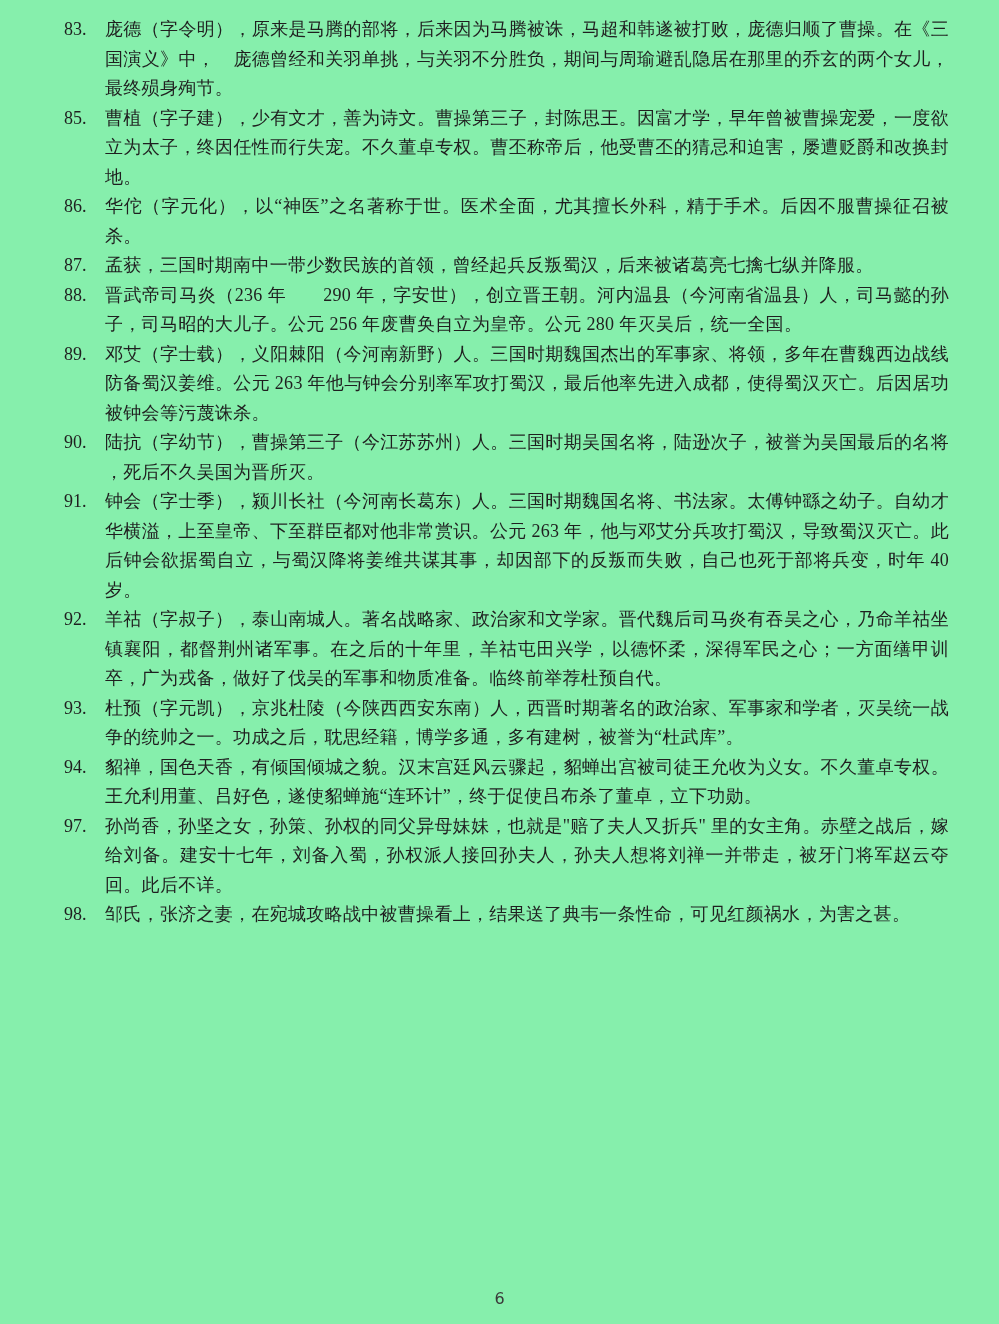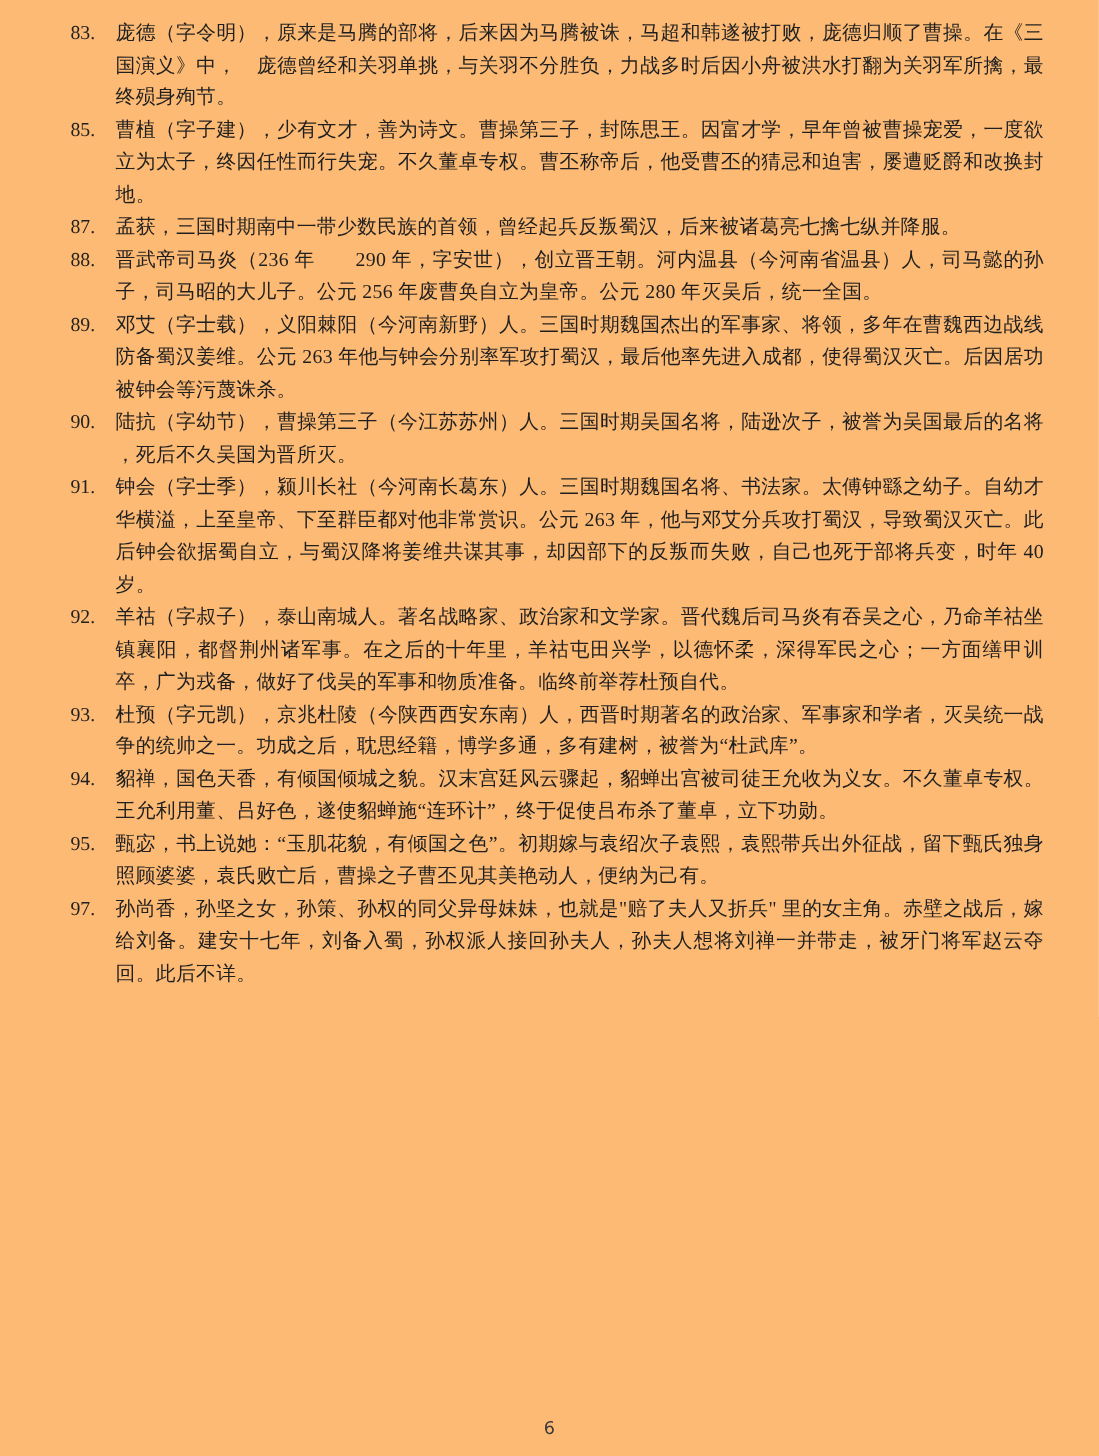--- a/index.html
+++ b/index.html
@@ -5,21 +5,21 @@
   * { margin: 0; padding: 0; box-sizing: border-box; }
   html, body {
     width: 999px;
     background: #f4f4f4;
     font-family: "Liberation Serif", "DejaVu Serif", serif;
   }
   .page {
     position: relative;
     width: 999px;
     height: 1324px;
-    background: #fdba74;
+    background: #86efac;
     color: #1f1f1f;
     overflow: hidden;
   }
   .items {
     position: absolute;
     top: 15px;
     left: 64px;
     right: 50px;
   }
   .item {
@@ -47,29 +47,33 @@
     font-family: "DejaVu Sans", "Liberation Sans", sans-serif;
   }
 </style>
 </head>
 <body>
 
 <div class="page">
   <div class="items" id="items-container">
   <div class="item">
     <span class="num">83.</span>
-    <span class="txt">庞德（字令明），原来是马腾的部将，后来因为马腾被诛，马超和韩遂被打败，庞德归顺了曹操。在《三国演义》中，　庞德曾经和关羽单挑，与关羽不分胜负，力战多时后因小舟被洪水打翻为关羽军所擒，最终殒身殉节。</span>
+    <span class="txt">庞德（字令明），原来是马腾的部将，后来因为马腾被诛，马超和韩遂被打败，庞德归顺了曹操。在《三国演义》中，　庞德曾经和关羽单挑，与关羽不分胜负，期间与周瑜避乱隐居在那里的乔玄的两个女儿，最终殒身殉节。</span>
   </div>
 
 
   <div class="item">
     <span class="num">85.</span>
     <span class="txt">曹植（字子建），少有文才，善为诗文。曹操第三子，封陈思王。因富才学，早年曾被曹操宠爱，一度欲立为太子，终因任性而行失宠。不久董卓专权。曹丕称帝后，他受曹丕的猜忌和迫害，屡遭贬爵和改换封地。</span>
   </div>
 
+  <div class="item">
+    <span class="num">86.</span>
+    <span class="txt">华佗（字元化），以“神医”之名著称于世。医术全面，尤其擅长外科，精于手术。后因不服曹操征召被杀。</span>
+  </div>
 
   <div class="item">
     <span class="num">87.</span>
     <span class="txt">孟获，三国时期南中一带少数民族的首领，曾经起兵反叛蜀汉，后来被诸葛亮七擒七纵并降服。</span>
   </div>
 
   <div class="item">
     <span class="num">88.</span>
     <span class="txt">晋武帝司马炎（236 年　　290 年，字安世），创立晋王朝。河内温县（今河南省温县）人，司马懿的孙子，司马昭的大儿子。公元 256 年废曹奂自立为皇帝。公元 280 年灭吴后，统一全国。</span>
   </div>
@@ -97,27 +101,27 @@
   <div class="item">
     <span class="num">93.</span>
     <span class="txt">杜预（字元凯），京兆杜陵（今陕西西安东南）人，西晋时期著名的政治家、军事家和学者，灭吴统一战争的统帅之一。功成之后，耽思经籍，博学多通，多有建树，被誉为“杜武库”。</span>
   </div>
 
   <div class="item">
     <span class="num">94.</span>
     <span class="txt">貂禅，国色天香，有倾国倾城之貌。汉末宫廷风云骤起，貂蝉出宫被司徒王允收为义女。不久董卓专权。王允利用董、吕好色，遂使貂蝉施“连环计”，终于促使吕布杀了董卓，立下功勋。</span>
   </div>
 
-  <div class="item">
-    <span class="num">95.</span>
-    <span class="txt">甄宓，书上说她：“玉肌花貌，有倾国之色”。初期嫁与袁绍次子袁熙，袁熙带兵出外征战，留下甄氏独身照顾婆婆，袁氏败亡后，曹操之子曹丕见其美艳动人，便纳为己有。</span>
-  </div>
 
 
   <div class="item">
     <span class="num">97.</span>
     <span class="txt">孙尚香，孙坚之女，孙策、孙权的同父异母妹妹，也就是"赔了夫人又折兵" 里的女主角。赤壁之战后，嫁给刘备。建安十七年，刘备入蜀，孙权派人接回孙夫人，孙夫人想将刘禅一并带走，被牙门将军赵云夺回。此后不详。</span>
   </div>
 
+  <div class="item">
+    <span class="num">98.</span>
+    <span class="txt">邹氏，张济之妻，在宛城攻略战中被曹操看上，结果送了典韦一条性命，可见红颜祸水，为害之甚。</span>
+  </div>
 
 </div>
   <div class="page-number">6</div>
 </div>
 
 </body></html>

